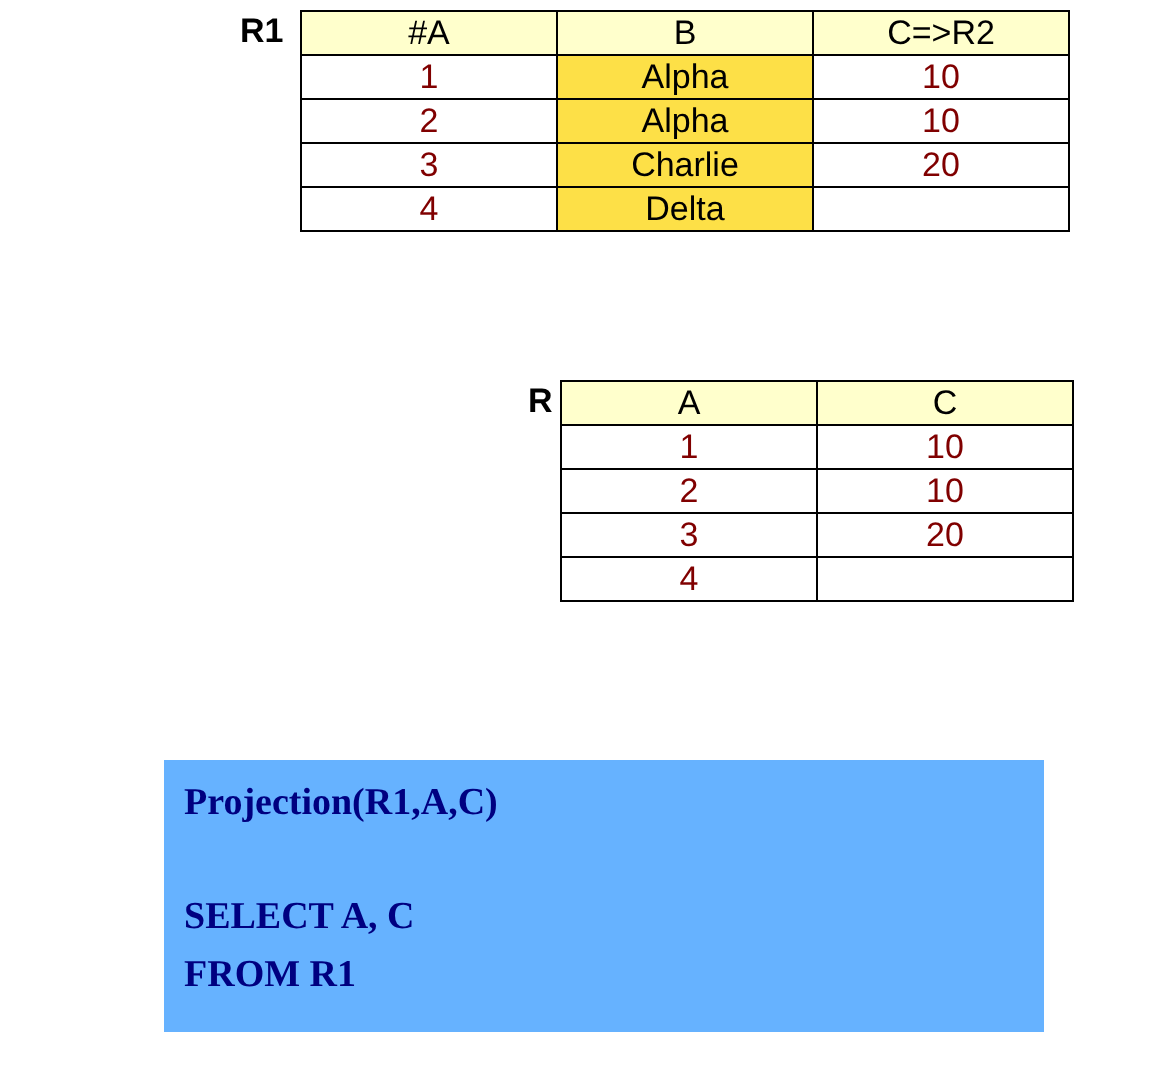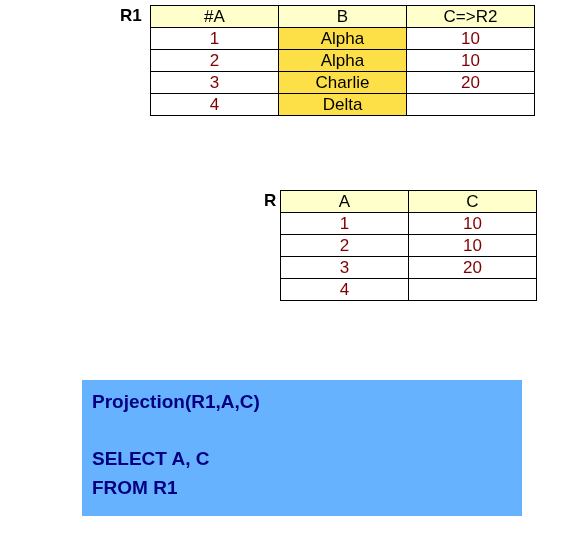--- a/index.html
+++ b/index.html
@@ -39,21 +39,21 @@
     position: absolute;
     font-weight: bold;
     font-family: Arial, Helvetica, sans-serif;
     color: #000;
     text-align: center;
   }
   .codebox {
     position: absolute;
     background: #66b2ff;
     color: #000080;
-    font-family: Liberation Sans, sans-serif;
+    font-family: Liberation Serif, serif;
     font-weight: bold;
     font-size: 19px;
     padding: 8px 10px 14px 10px;
     line-height: 1.5;
     white-space: pre;
     box-sizing: border-box;
   }
 
   
   #t1 { left: 150px; top: 5px; }

